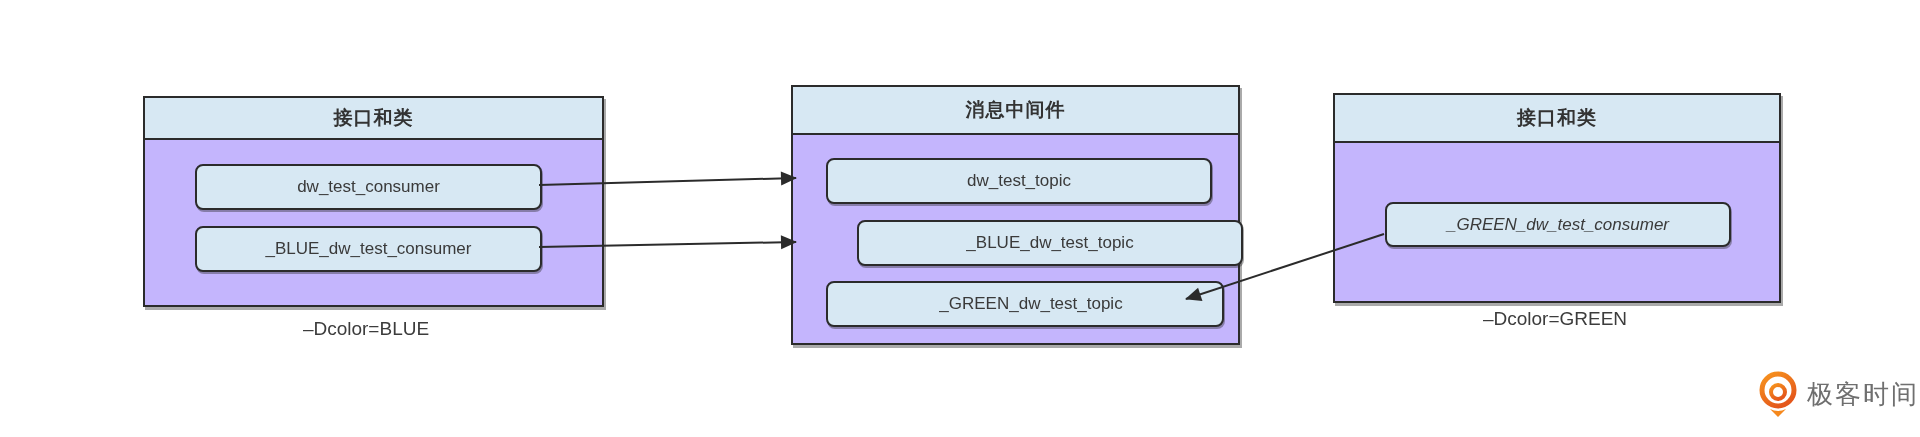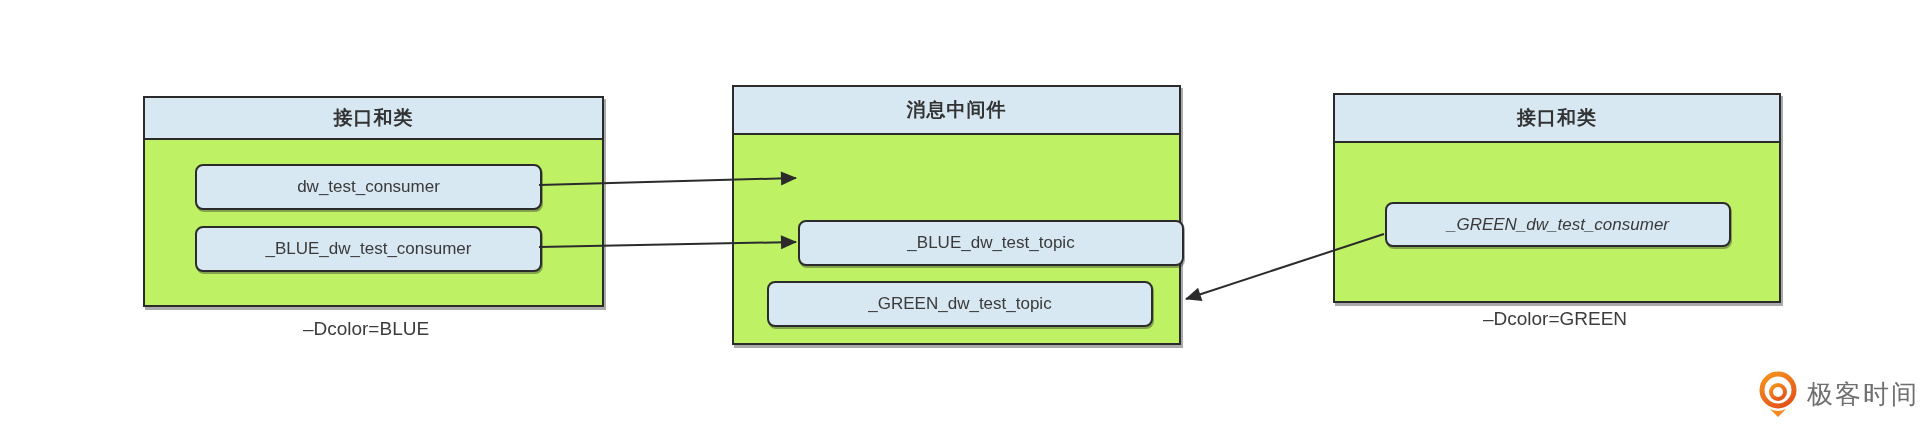--- a/index.html
+++ b/index.html
@@ -1,21 +1,21 @@
 <!DOCTYPE html>
 <html><head>
 <meta charset="utf-8">
 <style>
   html,body{margin:0;padding:0;background:#ffffff;}
   .canvas{
     position:relative;width:1920px;height:437px;background:#ffffff;
     font-family:"Liberation Sans","DejaVu Sans",sans-serif;overflow:hidden;
   }
   .group{
-    position:absolute;background:#bef264;border:2px solid #2b2b2b;
+    position:absolute;background:#c4b5fd;border:2px solid #2b2b2b;
     box-shadow:2px 3px 0 rgba(43,43,43,0.40);
   }
   .group-header{
     background:#d7e8f3;border-bottom:2px solid #2b2b2b;
     display:flex;align-items:center;justify-content:center;
     font-size:19px;font-weight:600;color:#333333;letter-spacing:1px;
   }
   .node{
     position:absolute;background:#d7e8f3;border:2px solid #2b2b2b;border-radius:8px;
     display:flex;align-items:center;justify-content:center;
@@ -46,28 +46,31 @@
     </div>
     <div class="node" style="left:50px;top:66px;width:343px;height:42px;">
       <span>dw_test_consumer</span>
     </div>
     <div class="node" style="left:50px;top:128px;width:343px;height:42px;">
       <span>_BLUE_dw_test_consumer</span>
     </div>
   </div>
   <div class="caption" style="left:366px;top:318px;">–Dcolor=BLUE</div>
 
-  <div class="group" style="left:732px;top:85px;width:445px;height:256px;text-align:right;">
+  <div class="group" style="left:791px;top:85px;width:445px;height:256px;text-align:right;">
     <div class="group-header" style="height:46px;">
       <span>消息中间件</span>
+    </div>
+    <div class="node" style="left:33px;top:71px;width:382px;height:42px;">
+      <span>dw_test_topic</span>
     </div>
     <div class="node" style="left:33px;top:133px;width:382px;height:42px;margin-left:31px;">
       <span>_BLUE_dw_test_topic</span>
     </div>
-    <div class="node" style="left:33px;top:194px;width:382px;height:42px;">
+    <div class="node" style="left:33px;top:194px;width:382px;height:42px;padding-left:12px;">
       <span>_GREEN_dw_test_topic</span>
     </div>
   </div>
 
   <div class="group" style="left:1333px;top:93px;width:444px;height:206px;">
     <div class="group-header" style="height:46px;">
       <span>接口和类</span>
     </div>
     <div class="node" style="left:50px;top:107px;width:342px;height:41px;font-style:italic;">
       <span>_GREEN_dw_test_consumer</span>

